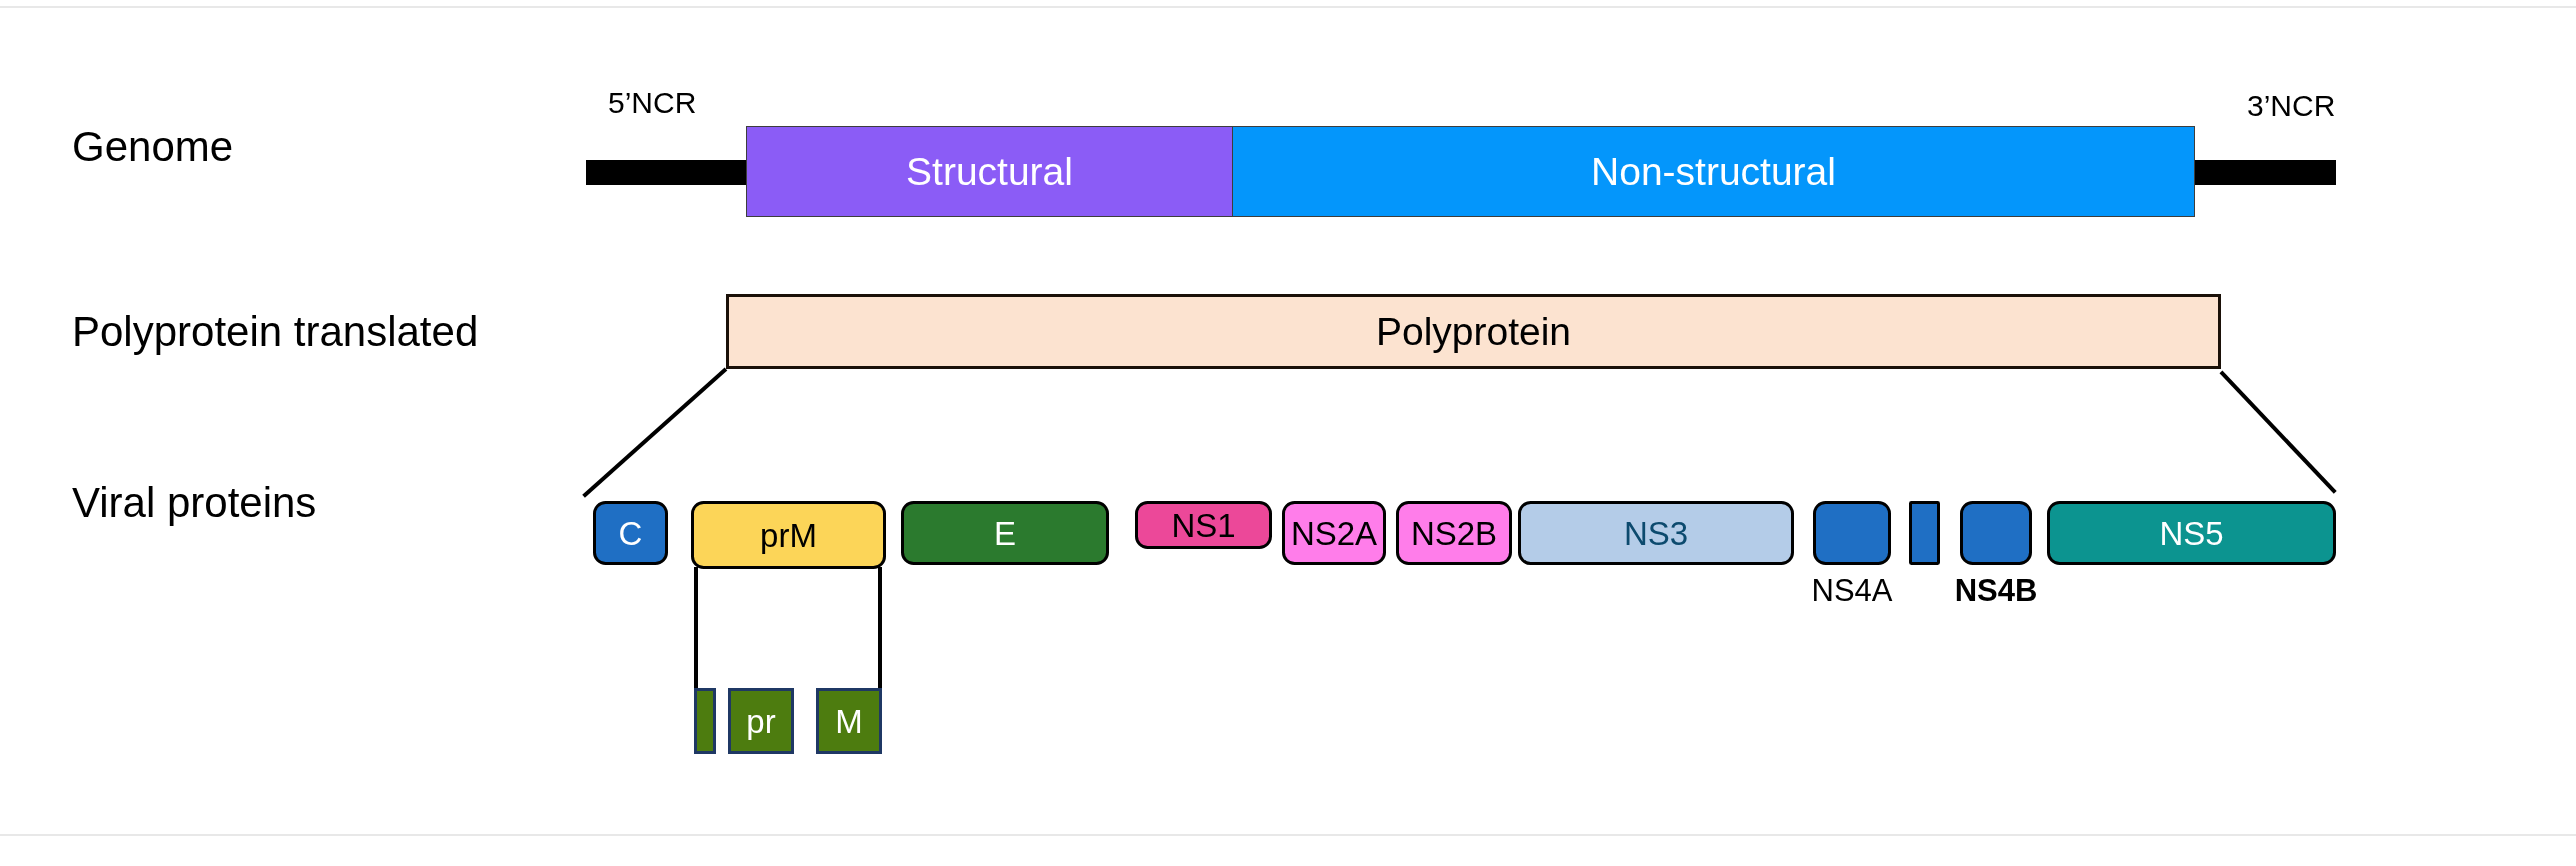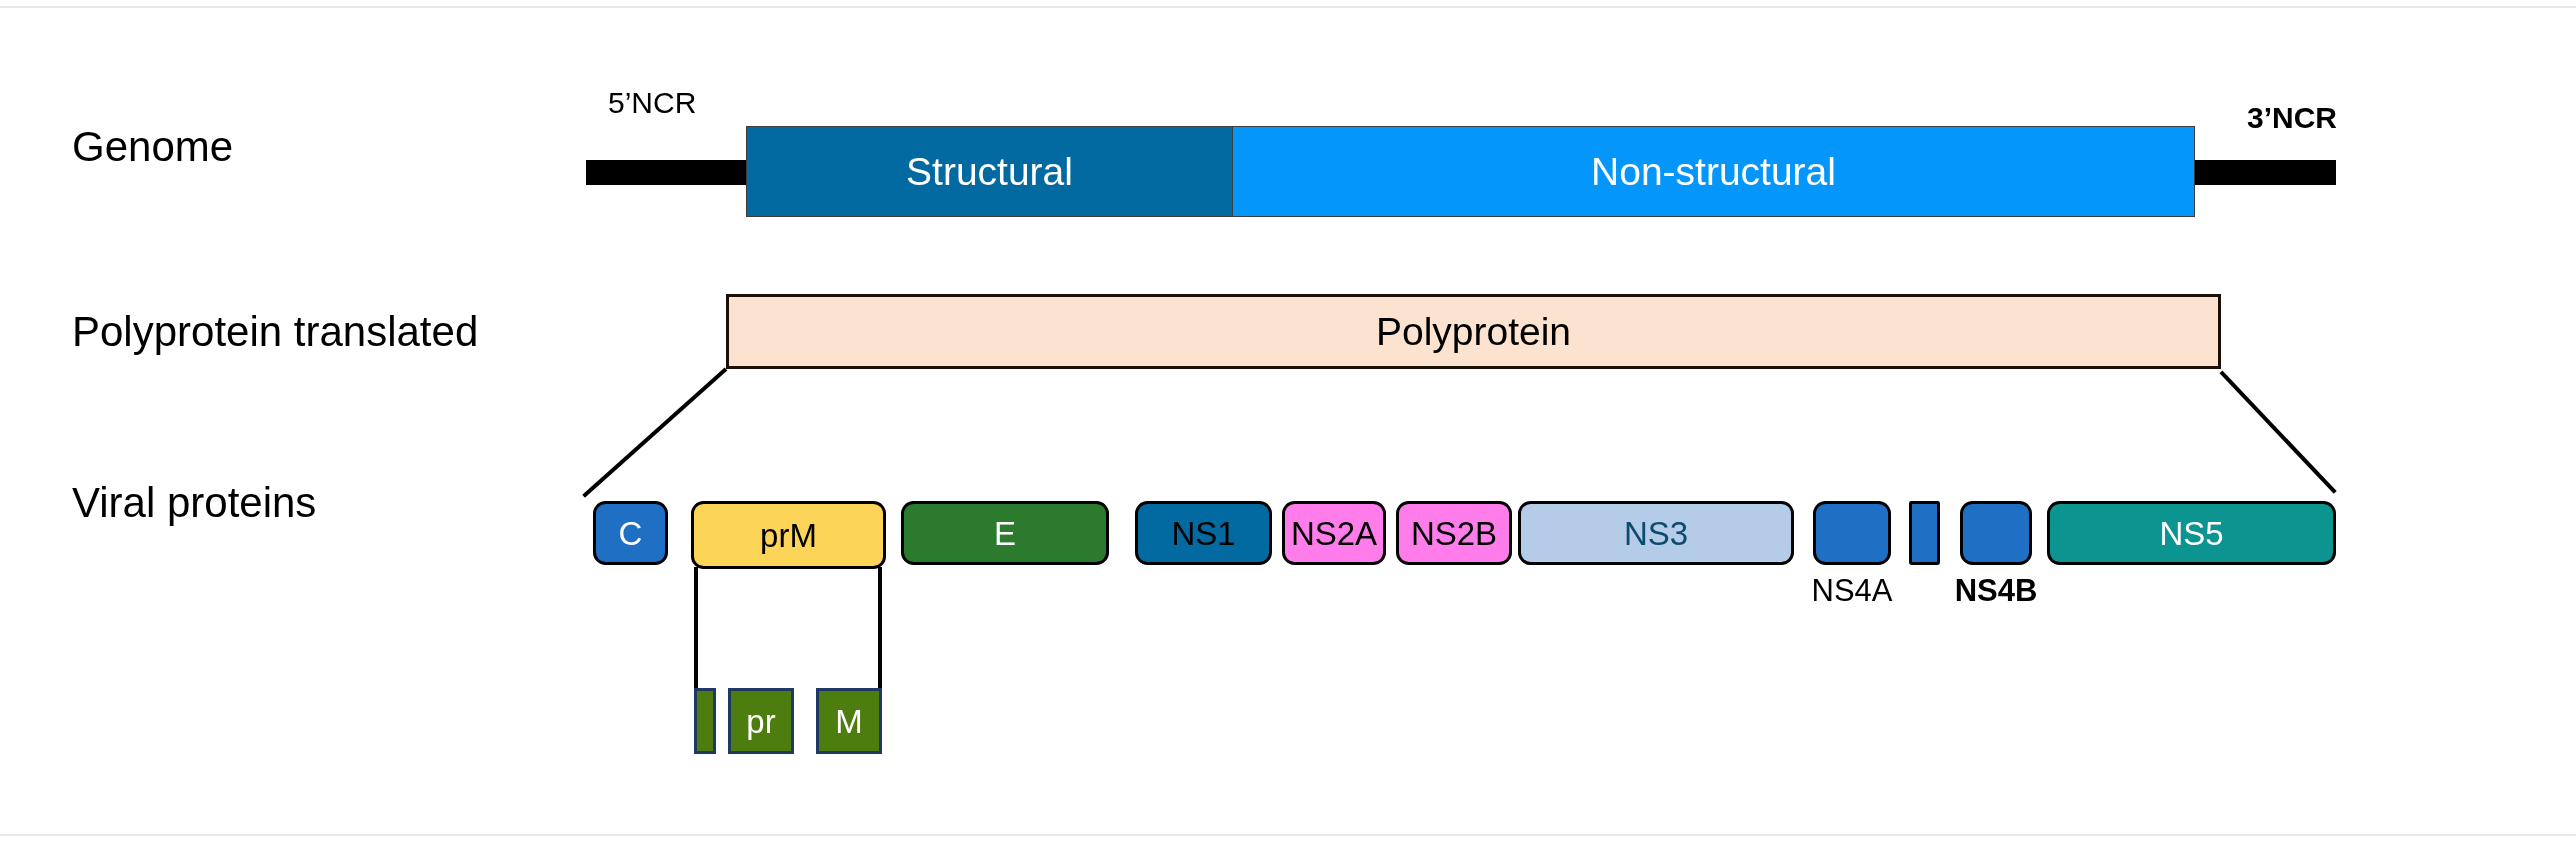--- a/index.html
+++ b/index.html
@@ -132,30 +132,30 @@
   <div class="hairline" style="left:0;top:6.3px;width:2576px;"></div>
   <div class="hairline" style="left:0;top:834px;width:2576px;"></div>
 
   <div class="row-label" style="left:72px;top:126px;">Genome</div>
   <div class="row-label" style="left:72px;top:311px;">Polyprotein translated</div>
   <div class="row-label" style="left:72px;top:482px;">Viral proteins</div>
 
   <div class="ncr-bar" style="left:586px;top:160px;width:165px;"></div>
   <div class="ncr-text" style="left:608px;top:88px;">5’NCR</div>
 
-  <div class="genome-seg" style="left:746px;top:126px;width:487px;background:#0369a1;">
+  <div class="genome-seg" style="left:746px;top:126px;width:487px;background:#8b5cf6;">
     <span>Structural</span>
   </div>
 
   <div class="genome-seg" style="left:1232px;top:126px;width:963px;background:#0496FB;">
     <span>Non-structural</span>
   </div>
 
   <div class="ncr-bar" style="left:2195px;top:160px;width:141px;"></div>
-  <div class="ncr-text" style="left:2247px;top:103px;font-weight:bold;">3’NCR</div>
+  <div class="ncr-text" style="left:2247px;top:91px;">3’NCR</div>
 
   <div class="poly-bar" style="left:726px;top:294px;width:1495px;height:75px;background:#FCE3D0;">
     <span>Polyprotein</span>
   </div>
 
   <div class="connector" style="left:726px;top:367px;width:191px;transform:rotate(138.2deg);"></div>
 
   <div class="connector" style="left:2221px;top:370px;width:166px;transform:rotate(46.5deg);"></div>
 
   <div class="vp-box" style="left:593px;top:501px;width:75px;height:64px;background:#1F6FC4;color:#ffffff;">
@@ -163,21 +163,21 @@
   </div>
 
   <div class="vp-box" style="left:691px;top:501px;width:195px;height:68px;background:#FCD558;color:#000000;">
     <span>prM</span>
   </div>
 
   <div class="vp-box" style="left:901px;top:501px;width:208px;height:64px;background:#2B7A2E;color:#ffffff;">
     <span>E</span>
   </div>
 
-  <div class="vp-box" style="left:1135px;top:501px;width:137px;height:64px;background:#0369a1;color:#000000;">
+  <div class="vp-box" style="left:1135px;top:501px;width:137px;height:48px;background:#ec4899;color:#000000;">
     <span>NS1</span>
   </div>
 
   <div class="vp-box" style="left:1282px;top:501px;width:104px;height:64px;background:#FF7DEA;color:#000000;">
     <span>NS2A</span>
   </div>
 
   <div class="vp-box" style="left:1396px;top:501px;width:116px;height:64px;background:#FF7DEA;color:#000000;">
     <span>NS2B</span>
   </div>

